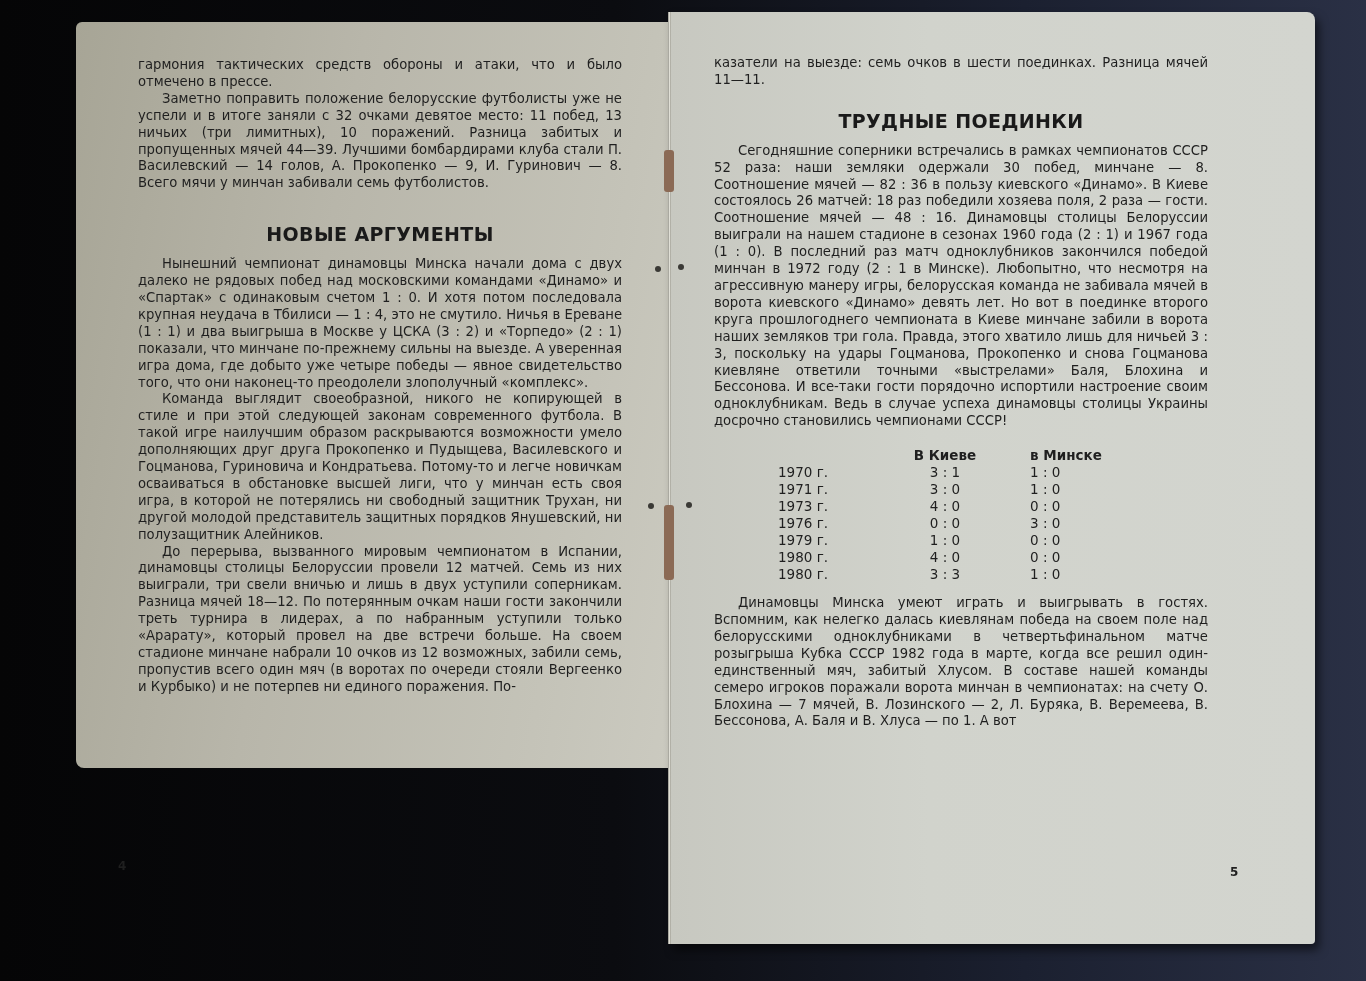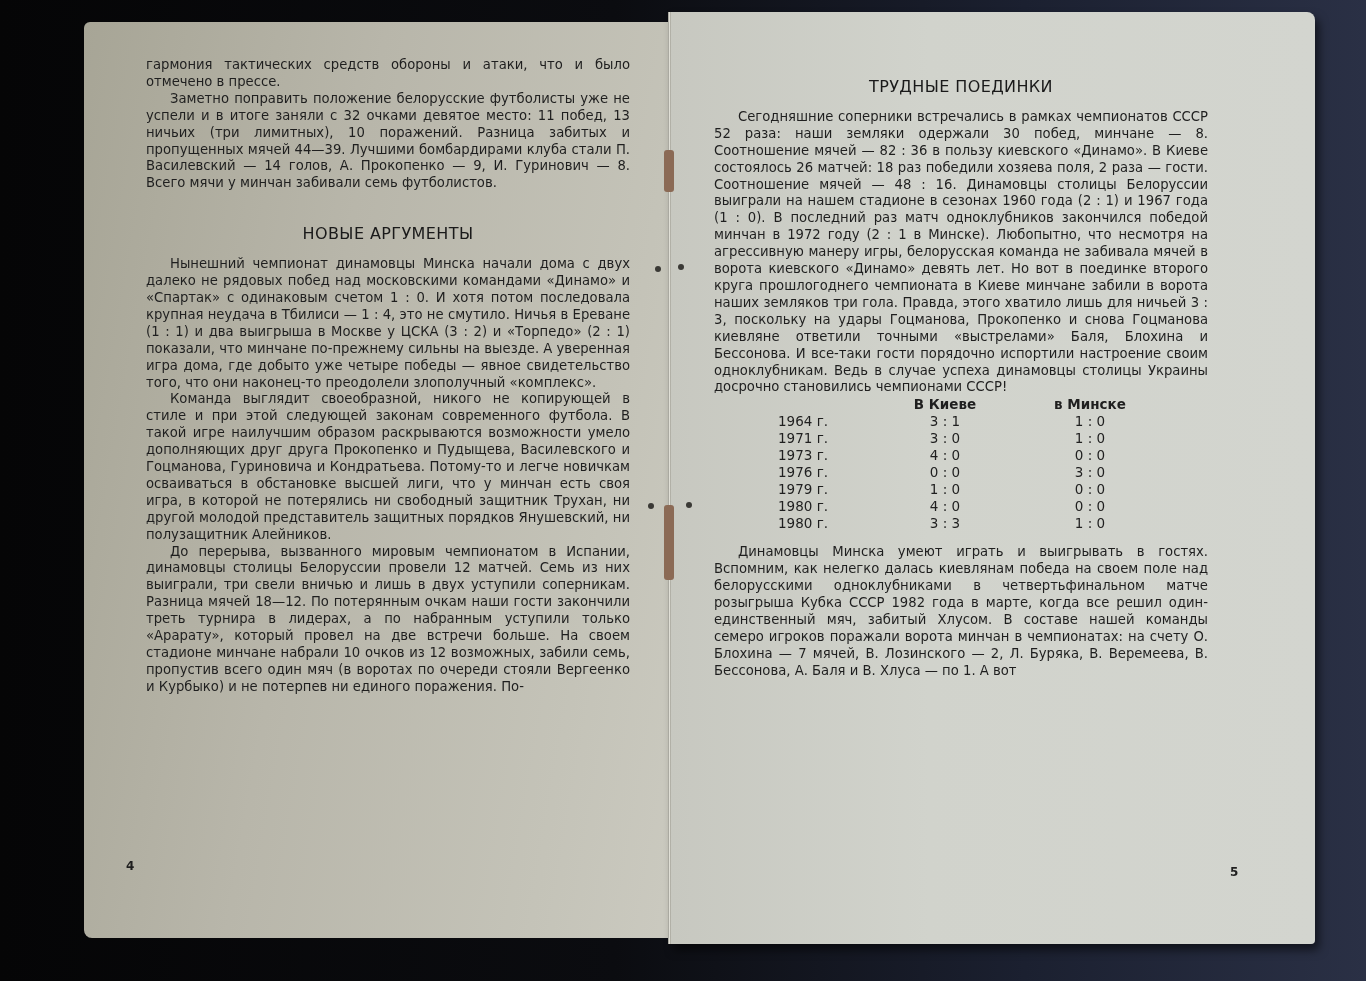--- a/index.html
+++ b/index.html
@@ -6,21 +6,21 @@
   body {
     width:1366px; height:981px; overflow:hidden; position:relative;
     background: linear-gradient(90deg, #050506 0%, #0b0c10 45%, #1b2030 75%, #2a3045 100%);
     font-family: "DejaVu Sans", sans-serif;
   }
   .page {
     position:absolute; box-sizing:border-box;
     color:#1f1f1f; font-size:13.2px; line-height:16.9px;
   }
   .page-left {
-    left:84px; top:22px; width:596px; height:916px;
+    left:76px; top:22px; width:596px; height:746px;
     background: linear-gradient(100deg, #a7a596 0%, #b8b6aa 40%, #c4c3b8 80%, #cbcac0 100%);
     border-radius:6px 0 0 8px;
     box-shadow: -2px 0 0 #d6d4c8 inset;
   }
   .page-right {
     left:670px; top:12px; width:645px; height:932px;
     background: linear-gradient(90deg, #c7c8c0 0%, #d1d3cc 40%, #d3d5cf 100%);
     border-radius:0 8px 4px 0;
     box-shadow: 4px 6px 10px rgba(0,0,0,0.55);
   }
@@ -29,31 +29,31 @@
     background: linear-gradient(90deg, #8f8e86, #e0dfd6, #9a998f);
   }
   .staple { position:absolute; width:10px; background:#8b6a55; border-radius:3px; }
   .hole { position:absolute; width:6px; height:6px; border-radius:50%; background:#3a3935; }
   .text-col { position:absolute; }
   .page-left .text-col { left:62px; top:35px; width:484px; }
   .page-right .text-col { left:44px; top:43px; width:494px; }
   p { margin:0; text-align:justify; text-indent:24px; }
   p.noindent { text-indent:0; }
   h2 {
-    margin:16px; text-align:center; font-size:16px; font-weight:normal;
+    margin:16px; text-align:center; font-size:19px; font-weight:bold;
     letter-spacing:0.4px; color:#1a1a1a;
   }
   .page-left h2 { margin-top:34px; margin-bottom:13px; }
   .page-right h2 { margin-top:24px; margin-bottom:13px; }
-  .results { margin:0 0 12px 0; }
+  .results { margin:17px 0 12px 0; }
   .results-row { display:flex; height:17px; line-height:17px; font-size:13.5px; }
   .results-head { font-weight:bold; }
   .c-year { width:82px; padding-left:64px; }
   .c-kiev { width:170px; text-align:center; }
-  .c-minsk { width:120px; text-align:center; }
+  .c-minsk { width:120px; text-align:left; }
   .page-num { position:absolute; font-size:12px; font-weight:bold; }
   .page-left .page-num { left:42px; top:836px; }
   .page-right .page-num { left:560px; top:852px; }
 </style>
 </head>
 <body>
 
 <div class="page page-left">
   <div class="text-col">
     <p class="noindent">гармония тактических средств обороны и атаки, что и было отмечено в прессе.</p>
@@ -61,31 +61,32 @@
     <h2>НОВЫЕ АРГУМЕНТЫ</h2>
     <p>Нынешний чемпионат динамовцы Минска начали дома с двух далеко не рядовых побед над московскими командами «Динамо» и «Спартак» с одинаковым счетом 1 : 0. И хотя потом последовала крупная неудача в Тбилиси — 1 : 4, это не смутило. Ничья в Ереване (1 : 1) и два выигрыша в Москве у ЦСКА (3 : 2) и «Торпедо» (2 : 1) показали, что минчане по-прежнему сильны на выезде. А уверенная игра дома, где добыто уже четыре победы — явное свидетельство того, что они наконец-то преодолели злополучный «комплекс».</p>
     <p>Команда выглядит своеобразной, никого не копирующей в стиле и при этой следующей законам современного футбола. В такой игре наилучшим образом раскрываются возможности умело дополняющих друг друга Прокопенко и Пудыщева, Василевского и Гоцманова, Гуриновича и Кондратьева. Потому-то и легче новичкам осваиваться в обстановке высшей лиги, что у минчан есть своя игра, в которой не потерялись ни свободный защитник Трухан, ни другой молодой представитель защитных порядков Янушевский, ни полузащитник Алейников.</p>
     <p>До перерыва, вызванного мировым чемпионатом в Испании, динамовцы столицы Белоруссии провели 12 матчей. Семь из них выиграли, три свели вничью и лишь в двух уступили соперникам. Разница мячей 18—12. По потерянным очкам наши гости закончили треть турнира в лидерах, а по набранным уступили только «Арарату», который провел на две встречи больше. На своем стадионе минчане набрали 10 очков из 12 возможных, забили семь, пропустив всего один мяч (в воротах по очереди стояли Вергеенко и Курбыко) и не потерпев ни единого поражения. По-</p>
   </div>
   <div class="page-num">4</div>
 </div>
 
 <div class="page page-right">
   <div class="text-col">
+    <p class="noindent">казатели на выезде: семь очков в шести поединках. Разница мячей 11—11.</p>
     <h2>ТРУДНЫЕ ПОЕДИНКИ</h2>
     <p>Сегодняшние соперники встречались в рамках чемпионатов СССР 52 раза: наши земляки одержали 30 побед, минчане — 8. Соотношение мячей — 82 : 36 в пользу киевского «Динамо». В Киеве состоялось 26 матчей: 18 раз победили хозяева поля, 2 раза — гости. Соотношение мячей — 48 : 16. Динамовцы столицы Белоруссии выиграли на нашем стадионе в сезонах 1960 года (2 : 1) и 1967 года (1 : 0). В последний раз матч одноклубников закончился победой минчан в 1972 году (2 : 1 в Минске). Любопытно, что несмотря на агрессивную манеру игры, белорусская команда не забивала мячей в ворота киевского «Динамо» девять лет. Но вот в поединке второго круга прошлогоднего чемпионата в Киеве минчане забили в ворота наших земляков три гола. Правда, этого хватило лишь для ничьей 3 : 3, поскольку на удары Гоцманова, Прокопенко и снова Гоцманова киевляне ответили точными «выстрелами» Баля, Блохина и Бессонова. И все-таки гости порядочно испортили настроение своим одноклубникам. Ведь в случае успеха динамовцы столицы Украины досрочно становились чемпионами СССР!</p>
 
     <div class="results">
       <div class="results-row results-head">
         <span class="c-year"></span>
         <span class="c-kiev">В Киеве</span>
         <span class="c-minsk">в Минске</span>
       </div>
       <div class="results-row">
-        <span class="c-year">1964 г.</span>
+        <span class="c-year">1970 г.</span>
         <span class="c-kiev">3 : 1</span>
         <span class="c-minsk">1 : 0</span>
       </div>
       <div class="results-row">
         <span class="c-year">1971 г.</span>
         <span class="c-kiev">3 : 0</span>
         <span class="c-minsk">1 : 0</span>
       </div>
       <div class="results-row">
         <span class="c-year">1973 г.</span>

